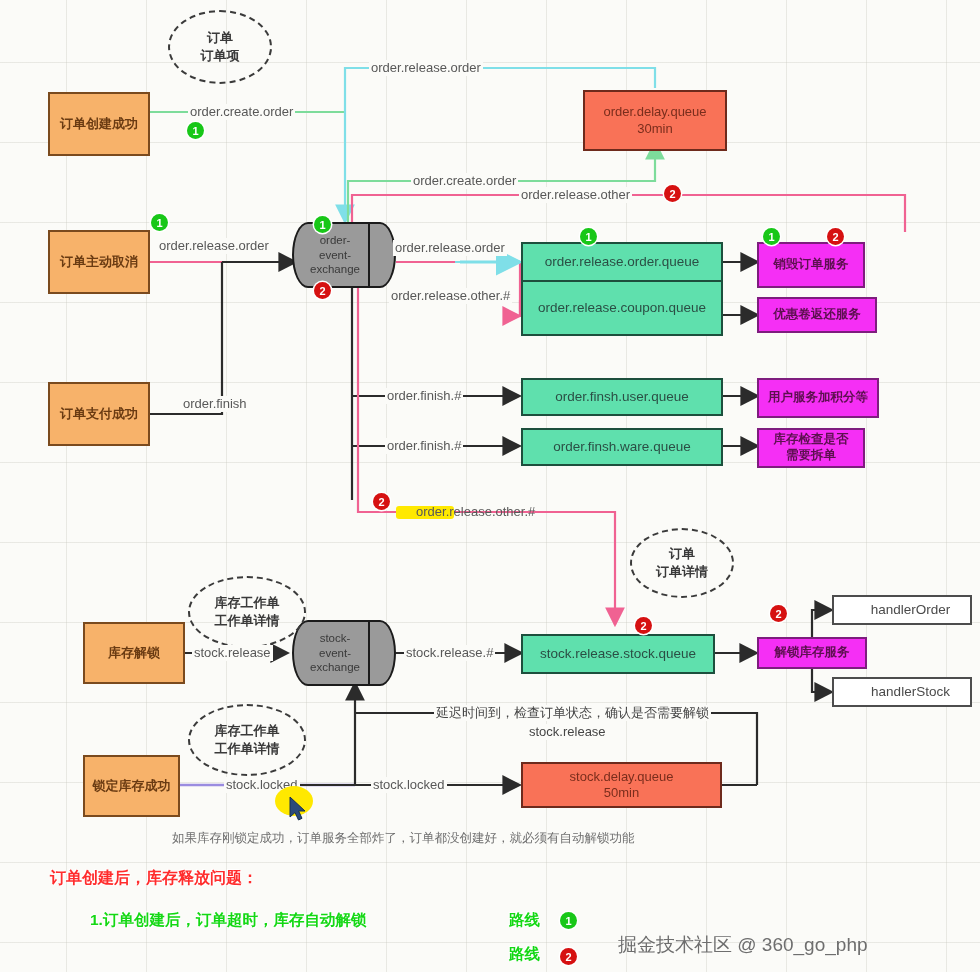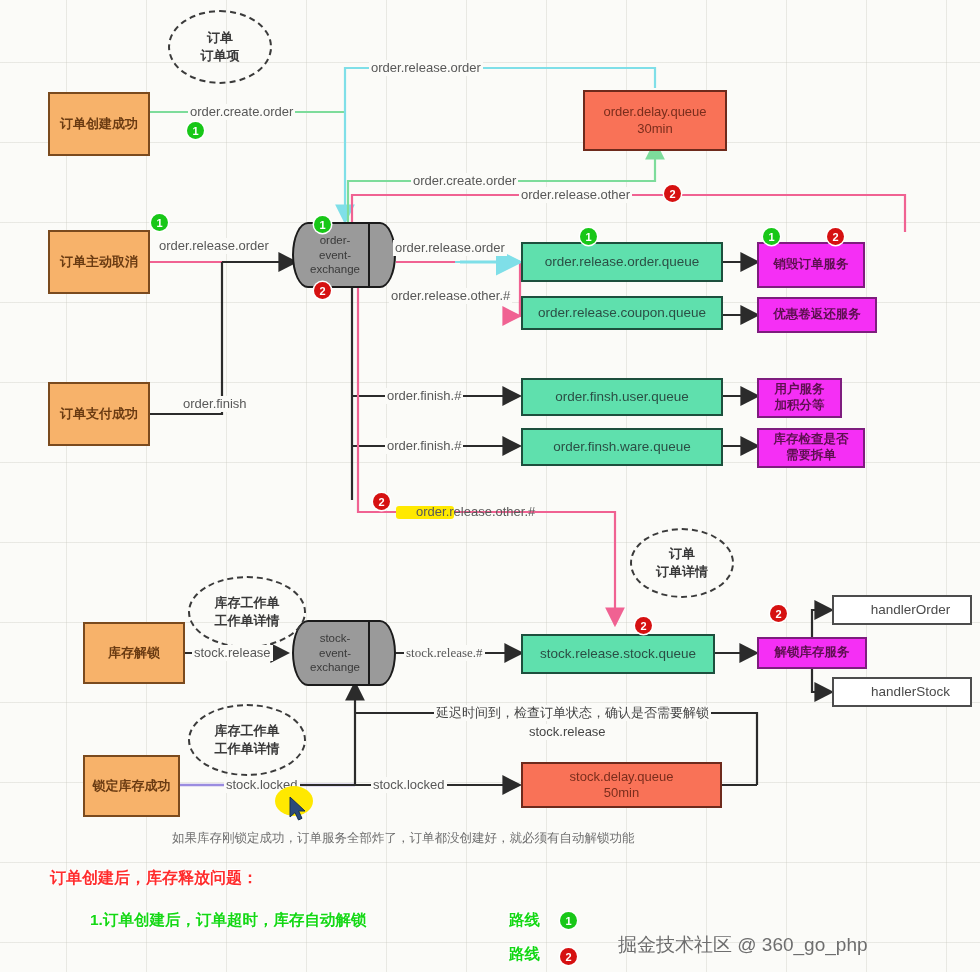--- a/index.html
+++ b/index.html
@@ -167,41 +167,41 @@
 
   <div class="node red" style="left:583px;top:90px;width:144px;height:61px;flex-direction:column;">
     <span>order.delay.queue</span>
     <span>30min</span>
   </div>
 
   <div class="node green" style="left:521px;top:242px;width:202px;height:40px;">
     <span>order.release.order.queue</span>
   </div>
 
-  <div class="node green" style="left:521px;top:296px;width:202px;height:34px;">
+  <div class="node green" style="left:521px;top:280px;width:202px;height:56px;">
     <span>order.release.coupon.queue</span>
   </div>
 
   <div class="node green" style="left:521px;top:378px;width:202px;height:38px;text-align:center;">
     <span>order.finsh.user.queue</span>
   </div>
 
   <div class="node green" style="left:521px;top:428px;width:202px;height:38px;">
     <span>order.finsh.ware.queue</span>
   </div>
 
   <div class="node magenta" style="left:757px;top:242px;width:108px;height:46px;">
     <span>销毁订单服务</span>
   </div>
 
   <div class="node magenta" style="left:757px;top:297px;width:120px;height:36px;">
     <span>优惠卷返还服务</span>
   </div>
 
-  <div class="node magenta" style="left:757px;top:378px;width:85px;height:40px;flex-direction:column;">
+  <div class="node magenta" style="left:757px;top:378px;width:122px;height:40px;flex-direction:row;">
     <span>用户服务</span>
     <span>加积分等</span>
   </div>
 
   <div class="node magenta" style="left:757px;top:428px;width:108px;height:40px;flex-direction:column;">
     <span>库存检查是否</span>
     <span>需要拆单</span>
   </div>
 
   <div class="node orange" style="left:83px;top:622px;width:102px;height:62px;">
@@ -281,21 +281,21 @@
 
   <div class="edge-label" style="left:385px;top:388px;">order.finish.#</div>
 
   <div class="edge-label" style="left:385px;top:438px;">order.finish.#</div>
 
   <div class="hl-mark" style="left:396px;top:506px;width:58px;height:13px;"></div>
   <div class="edge-label hl" style="left:414px;top:504px;">order.release.other.#</div>
 
   <div class="edge-label" style="left:192px;top:645px;">stock.release</div>
 
-  <div class="edge-label" style="left:404px;top:645px;font-family:Liberation Serif, serif;">stock.release.#</div>
+  <div class="edge-label" style="left:404px;top:645px;">stock.release.#</div>
 
   <div class="edge-label" style="left:224px;top:777px;">stock.locked</div>
 
   <div class="edge-label" style="left:371px;top:777px;">stock.locked</div>
 
   <div class="edge-label dark" style="left:434px;top:705px;">延迟时间到，检查订单状态，确认是否需要解锁</div>
 
   <div class="edge-label dark" style="left:527px;top:724px;">stock.release</div>
 
   <div class="badge b1" style="left:187px;top:122px;">1</div>

